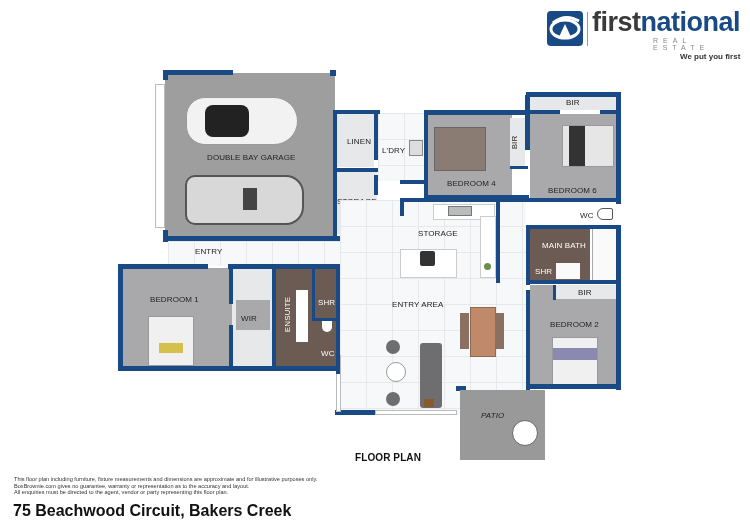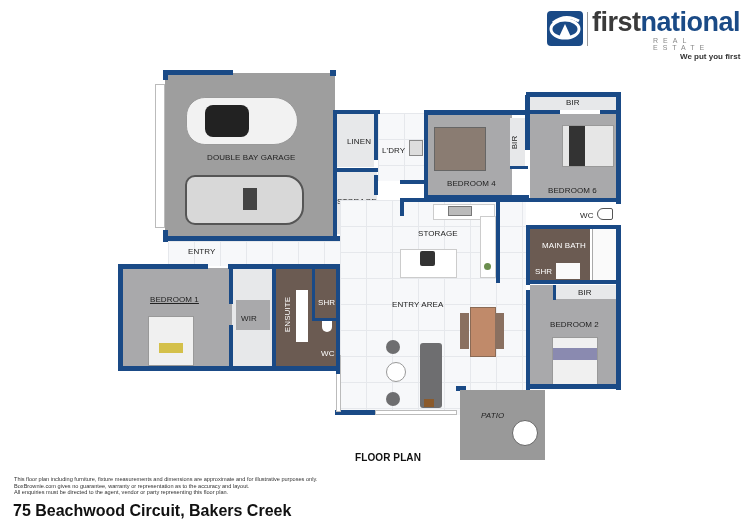--- a/index.html
+++ b/index.html
@@ -115,21 +115,21 @@
   <div class="lbl" style="left:550px;top:320px;">BEDROOM 2</div>
   <div class="abs" style="left:552px;top:337px;width:44px;height:46px;background:#f0f0f0;border:1px solid #999;">
     <div style="position:absolute;left:0;top:10px;width:44px;height:12px;background:#8a8ab0;"></div>
   </div>
   <div class="wall" style="left:526px;top:300px;width:4px;height:90px;"></div>
   <div class="wall" style="left:526px;top:384px;width:95px;height:5px;"></div>
   <div class="wall" style="left:553px;top:285px;width:3px;height:15px;"></div>
 
   <div class="room tile" style="left:340px;top:200px;width:186px;height:215px;"></div>
   <div class="room tile" style="left:168px;top:241px;width:172px;height:25px;"></div>
-  <div class="lbl" style="left:188px;top:247px;">ENTRY</div>
+  <div class="lbl" style="left:195px;top:247px;">ENTRY</div>
   <div class="abs" style="left:433px;top:204px;width:60px;height:14px;background:#fff;border:1px solid #ccc;"></div>
   <div class="abs" style="left:448px;top:206px;width:22px;height:8px;background:#bbb;border:1px solid #777;"></div>
   <div class="abs" style="left:480px;top:216px;width:14px;height:60px;background:#fff;border:1px solid #ccc;"></div>
   <div class="lbl" style="left:418px;top:229px;">STORAGE</div>
   <div class="abs" style="left:400px;top:249px;width:55px;height:27px;background:#fff;border:1px solid #ccc;"></div>
   <div class="abs" style="left:420px;top:251px;width:15px;height:15px;background:#333;border-radius:2px;"></div>
   <div class="abs" style="left:484px;top:263px;width:7px;height:7px;background:#6b8e4e;border-radius:50%;"></div>
   <div class="lbl" style="left:392px;top:300px;">ENTRY AREA</div>
 
   <div class="abs" style="left:470px;top:307px;width:24px;height:48px;background:#c08a6a;border:1px solid #8a6a55;"></div>
@@ -149,21 +149,21 @@
   <div class="wall" style="left:335px;top:410px;width:40px;height:5px;"></div>
   <div class="wall" style="left:456px;top:386px;width:10px;height:5px;"></div>
   <div class="win" style="left:375px;top:410px;width:80px;height:3px;"></div>
   <div class="win" style="left:336px;top:355px;width:3px;height:55px;"></div>
 
   <div class="room patio" style="left:460px;top:390px;width:85px;height:70px;"></div>
   <div class="lbl" style="left:481px;top:411px;font-style:italic;">PATIO</div>
   <div class="abs" style="left:512px;top:420px;width:24px;height:24px;background:#fff;border:1px solid #666;border-radius:50%;"></div>
 
   <div class="room carpet" style="left:122px;top:268px;width:110px;height:98px;"></div>
-  <div class="lbl" style="left:150px;top:295px;text-decoration:underline;">BEDROOM 1</div>
+  <div class="lbl" style="left:150px;top:295px;">BEDROOM 1</div>
   <div class="abs" style="left:148px;top:316px;width:44px;height:48px;background:#f0f0f0;border:1px solid #999;">
     <div style="position:absolute;left:10px;top:26px;width:24px;height:10px;background:#d4c04a;"></div>
   </div>
   <div class="room lightgray" style="left:232px;top:268px;width:40px;height:98px;"></div>
   <div class="abs" style="left:236px;top:300px;width:34px;height:30px;background:#a9a9ab;"></div>
   <div class="lbl" style="left:241px;top:314px;">WIR</div>
   <div class="room bath" style="left:275px;top:268px;width:62px;height:98px;"></div>
   <div class="lbl" style="left:270px;top:310px;color:#fff;transform:rotate(-90deg);">ENSUITE</div>
   <div class="abs" style="left:296px;top:290px;width:12px;height:52px;background:#fff;"></div>
   <div class="lbl" style="left:318px;top:298px;color:#fff;">SHR</div>

